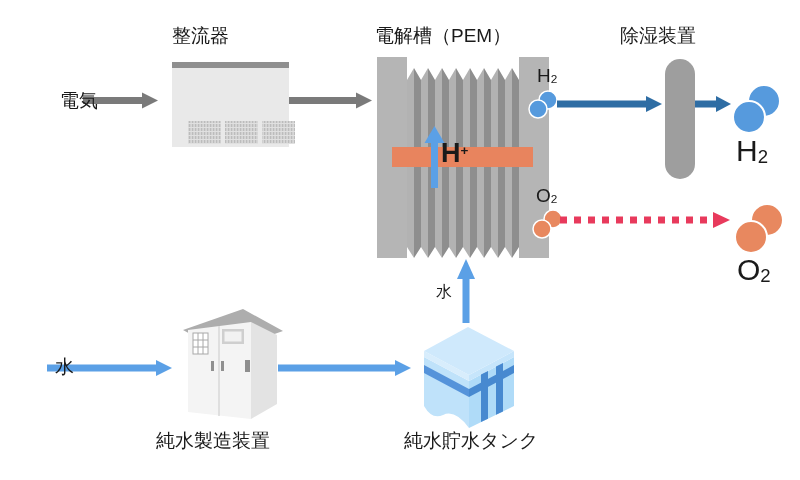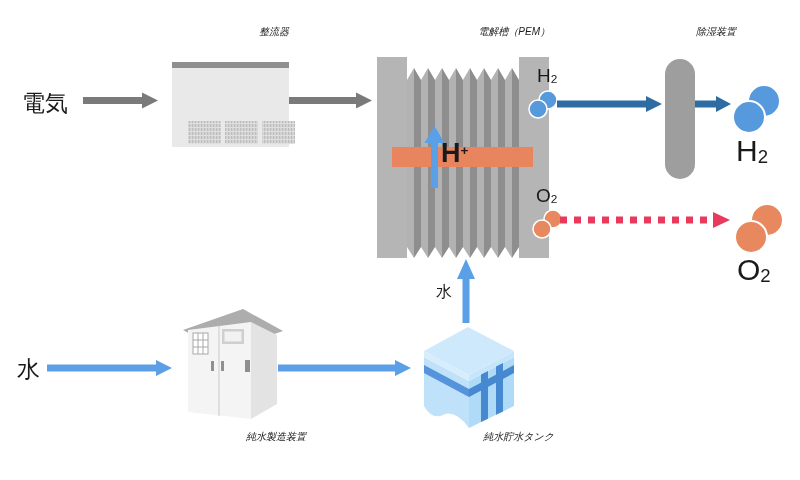--- a/index.html
+++ b/index.html
@@ -2,22 +2,22 @@
 <html><head>
 <meta charset="utf-8">
 <style>
   html,body{margin:0;padding:0;background:#fff;}
   .canvas{
     position:relative;width:800px;height:480px;background:#ffffff;overflow:hidden;
     font-family:"Liberation Sans","DejaVu Sans",sans-serif;color:#1a1a1a;
   }
   .canvas svg{position:absolute;left:0;top:0;}
   .lbl{position:absolute;white-space:nowrap;color:#1a1a1a;line-height:1.1;}
-  .flow-lbl{font-size:23px;}
-  .title-lbl{font-size:10px;text-align:right;font-style:italic;}
+  .flow-lbl{font-size:19px;margin-left:38px;}
+  .title-lbl{font-size:19px;text-align:left;}
   .species-lbl{font-size:19px;font-weight:normal;}
   .species-lbl-big{font-size:30px;font-weight:normal;}
   .species-lbl sub,.species-lbl-big sub{font-size:0.62em;vertical-align:-0.12em;}
   .proton-lbl{font-size:27px;font-weight:bold;}
   .proton-lbl sup{font-size:0.5em;vertical-align:0.55em;}
   .water-feed-lbl{font-size:16px;}
 </style>
 </head>
 <body>
 

